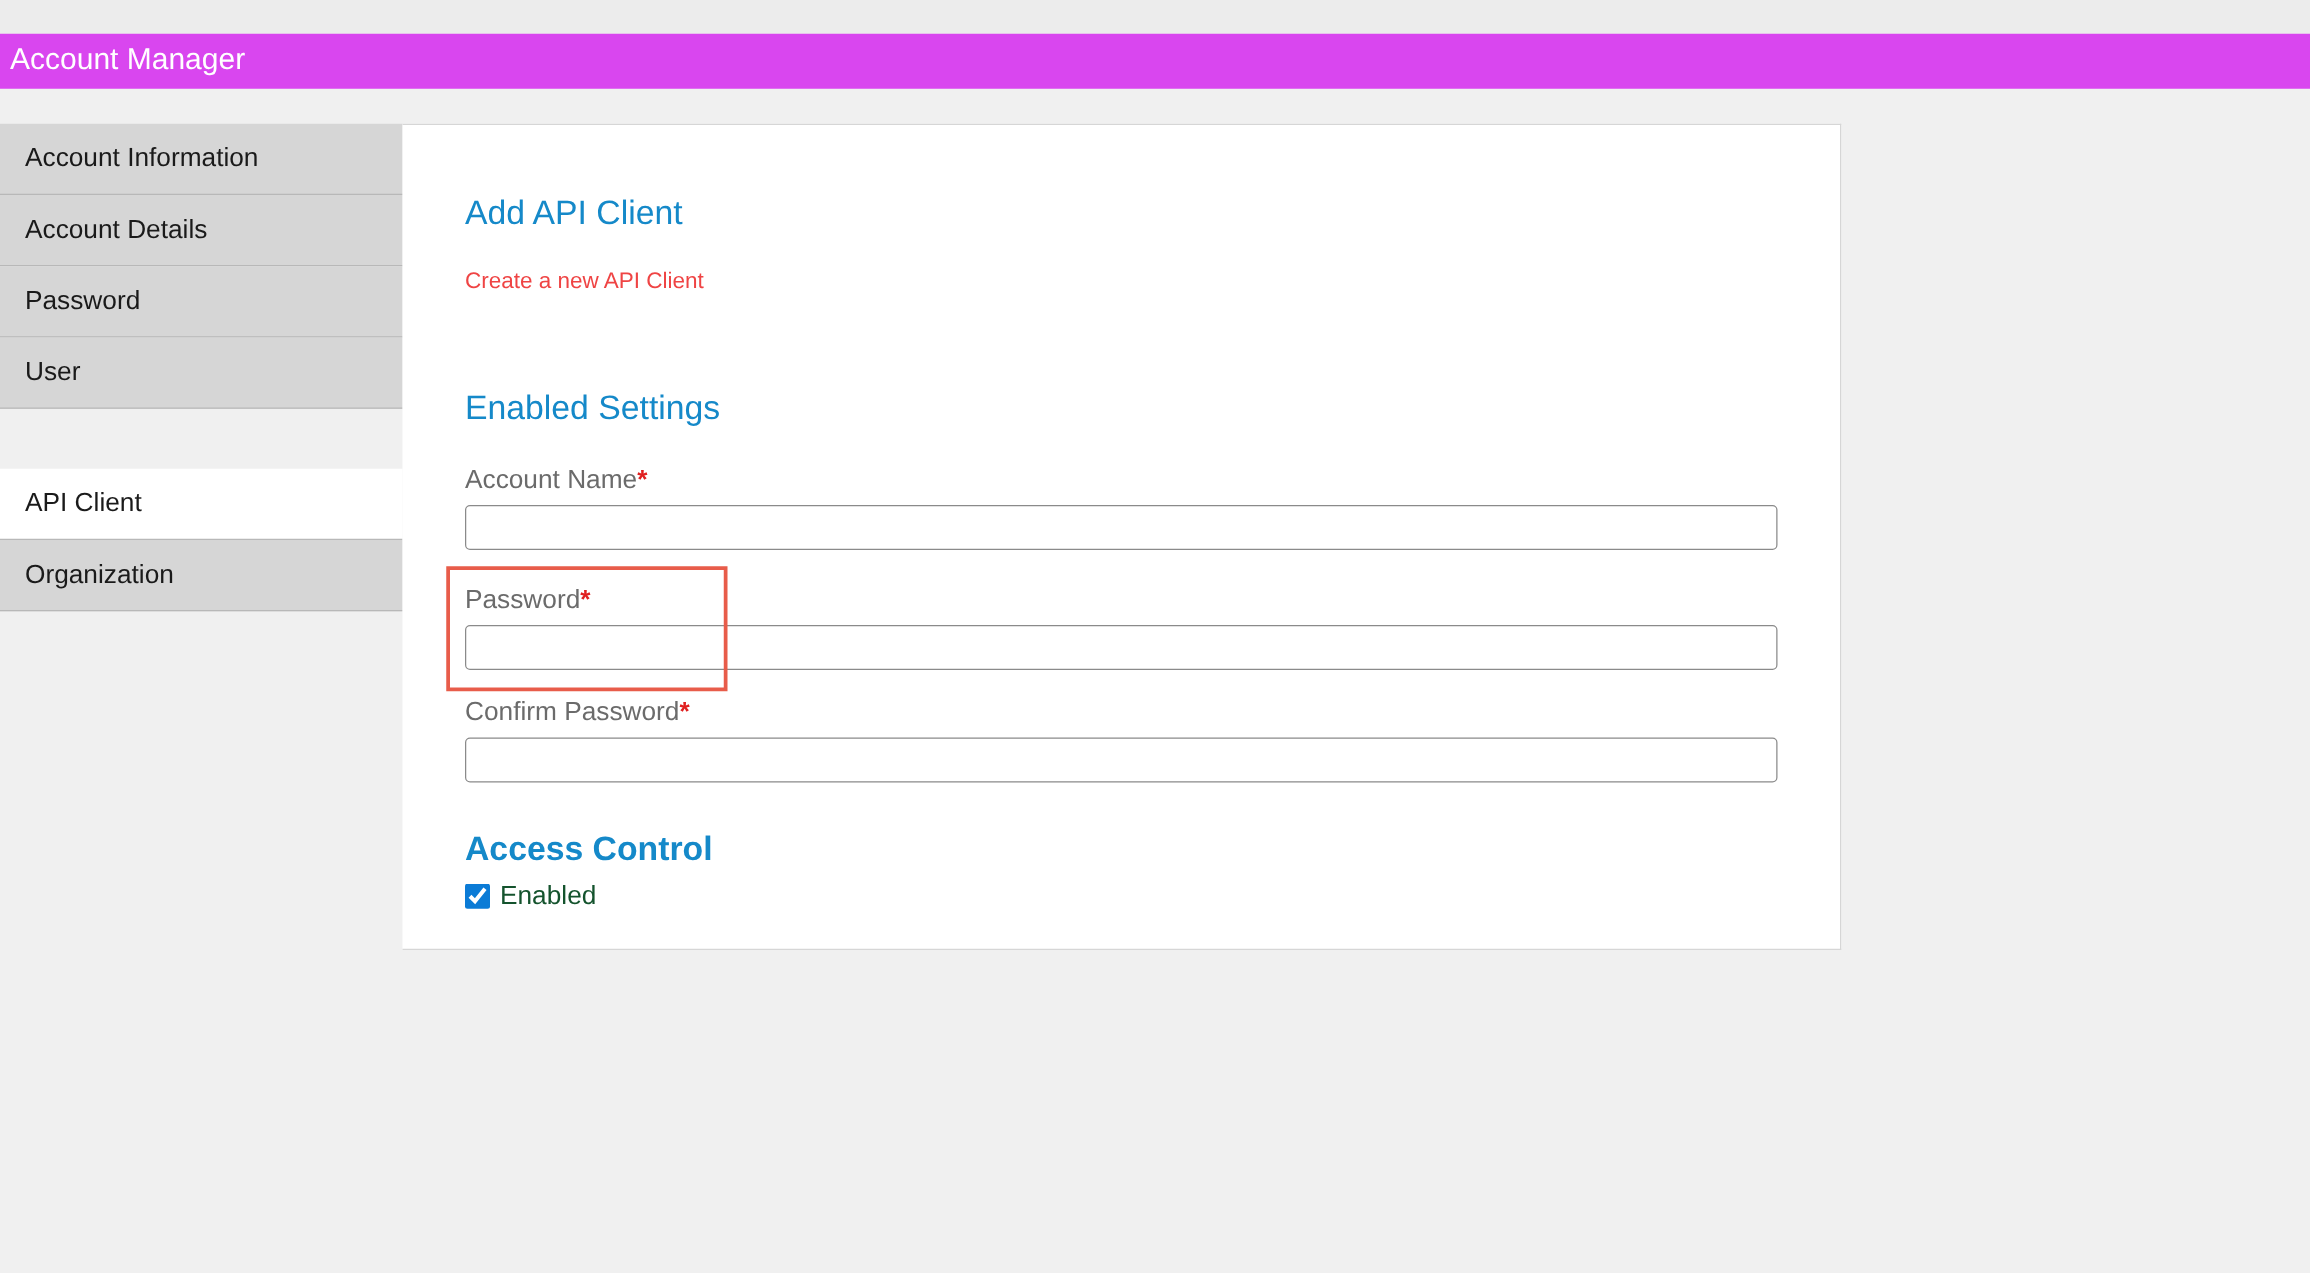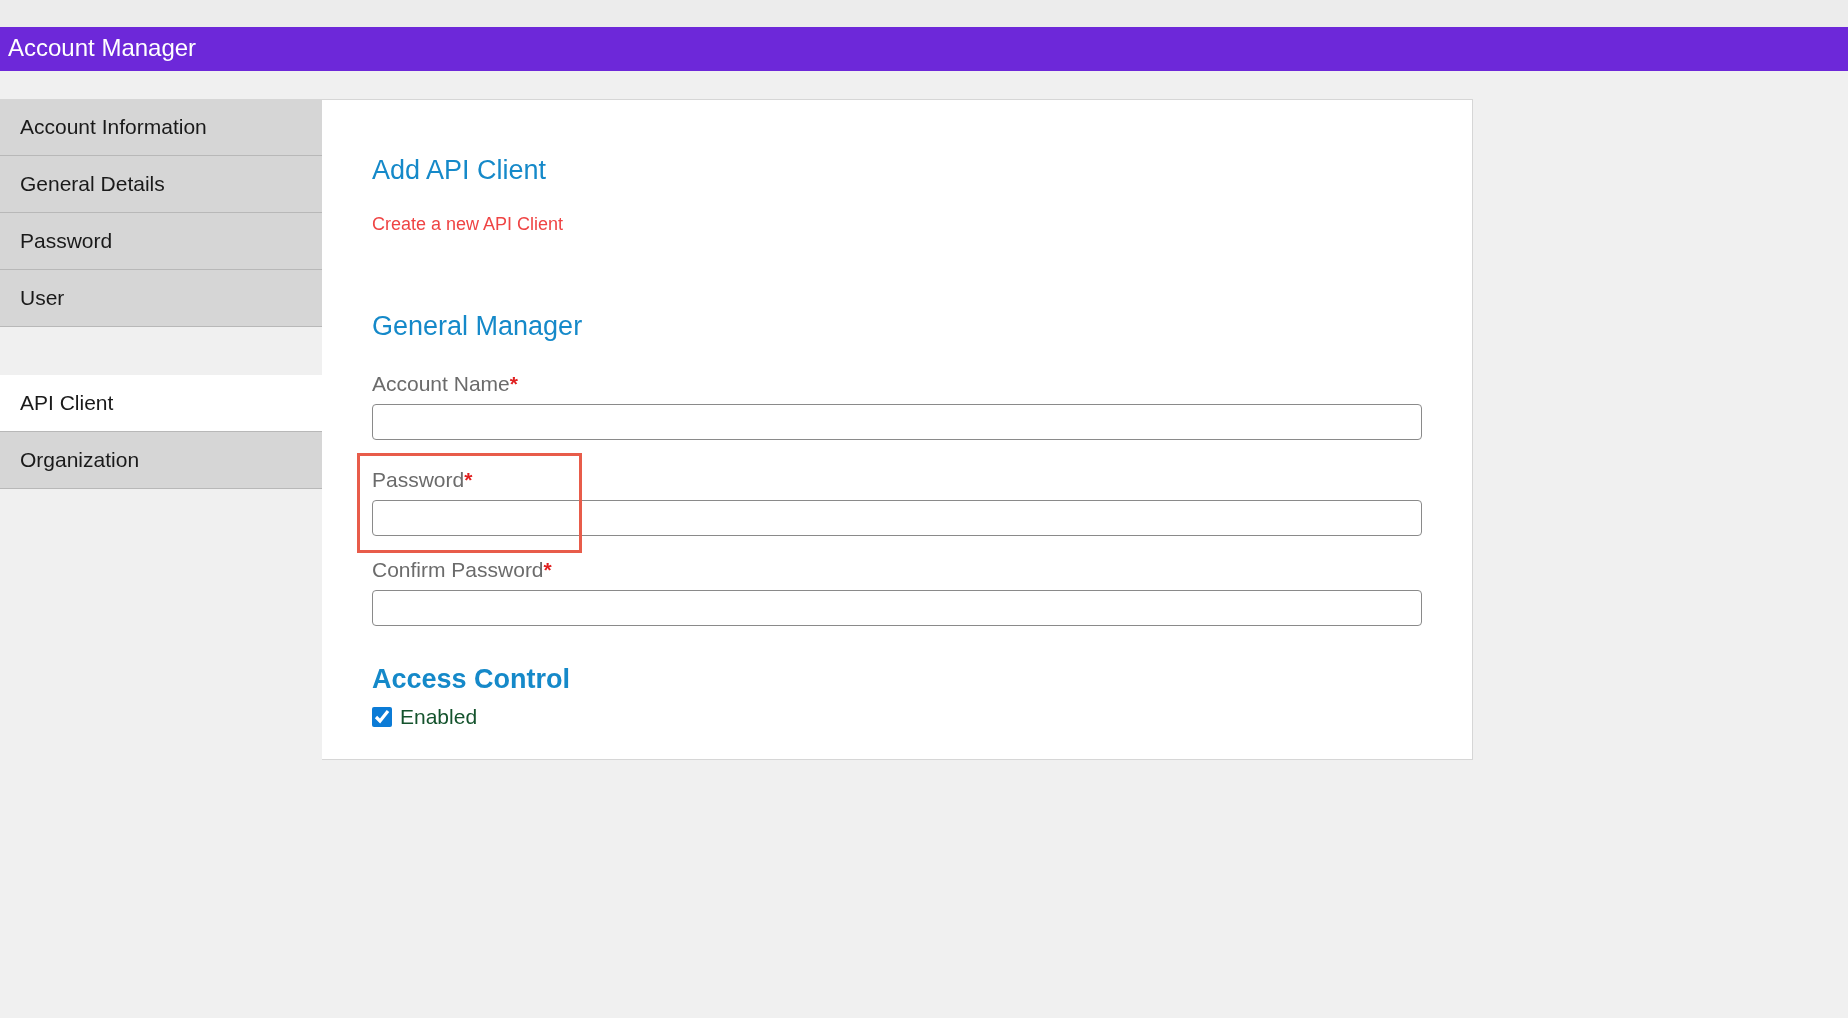--- a/index.html
+++ b/index.html
@@ -12,21 +12,21 @@
       background: #f0f0f0;
       width: 1848px;
       height: 1018px;
       overflow: hidden;
     }
     .top-spacer {
       height: 27px;
       background: #ececec;
     }
     .header-bar {
-      background: #6d28d9;
+      background: #d946ef;
       color: #ffffff;
       font-size: 24px;
       font-weight: 400;
       padding: 10px 8px 12px 8px;
       height: 44px;
       display: flex;
       align-items: center;
     }
     .content-wrapper {
       display: flex;
@@ -144,21 +144,21 @@
   <span>Account Manager</span>
 </div>
 
 <div class="content-wrapper">
 
   <div class="sidebar">
     <div class="sidebar-item">
       <span>Account Information</span>
     </div>
     <div class="sidebar-item">
-      <span>General Details</span>
+      <span>Account Details</span>
     </div>
     <div class="sidebar-item">
       <span>Password</span>
     </div>
     <div class="sidebar-item">
       <span>User</span>
     </div>
     <div class="sidebar-item active">
       <span>API Client</span>
     </div>
@@ -166,21 +166,21 @@
       <span>Organization</span>
     </div>
   </div>
 
   <div class="main-panel">
     <div class="main-inner">
 
       <div class="section-title">Add API Client</div>
       <div class="sub-text">Create a new API Client</div>
 
-      <div class="section-heading">General Manager</div>
+      <div class="section-heading">Enabled Settings</div>
 
       <div class="field-group">
         <label class="field-label">
           <span>Account Name</span><span class="required-mark">*</span>
         </label>
         <input type="text" class="text-input" value="" style="">
       </div>
 
       <div class="field-group password-group">
         <div class="password-overlay"></div>

